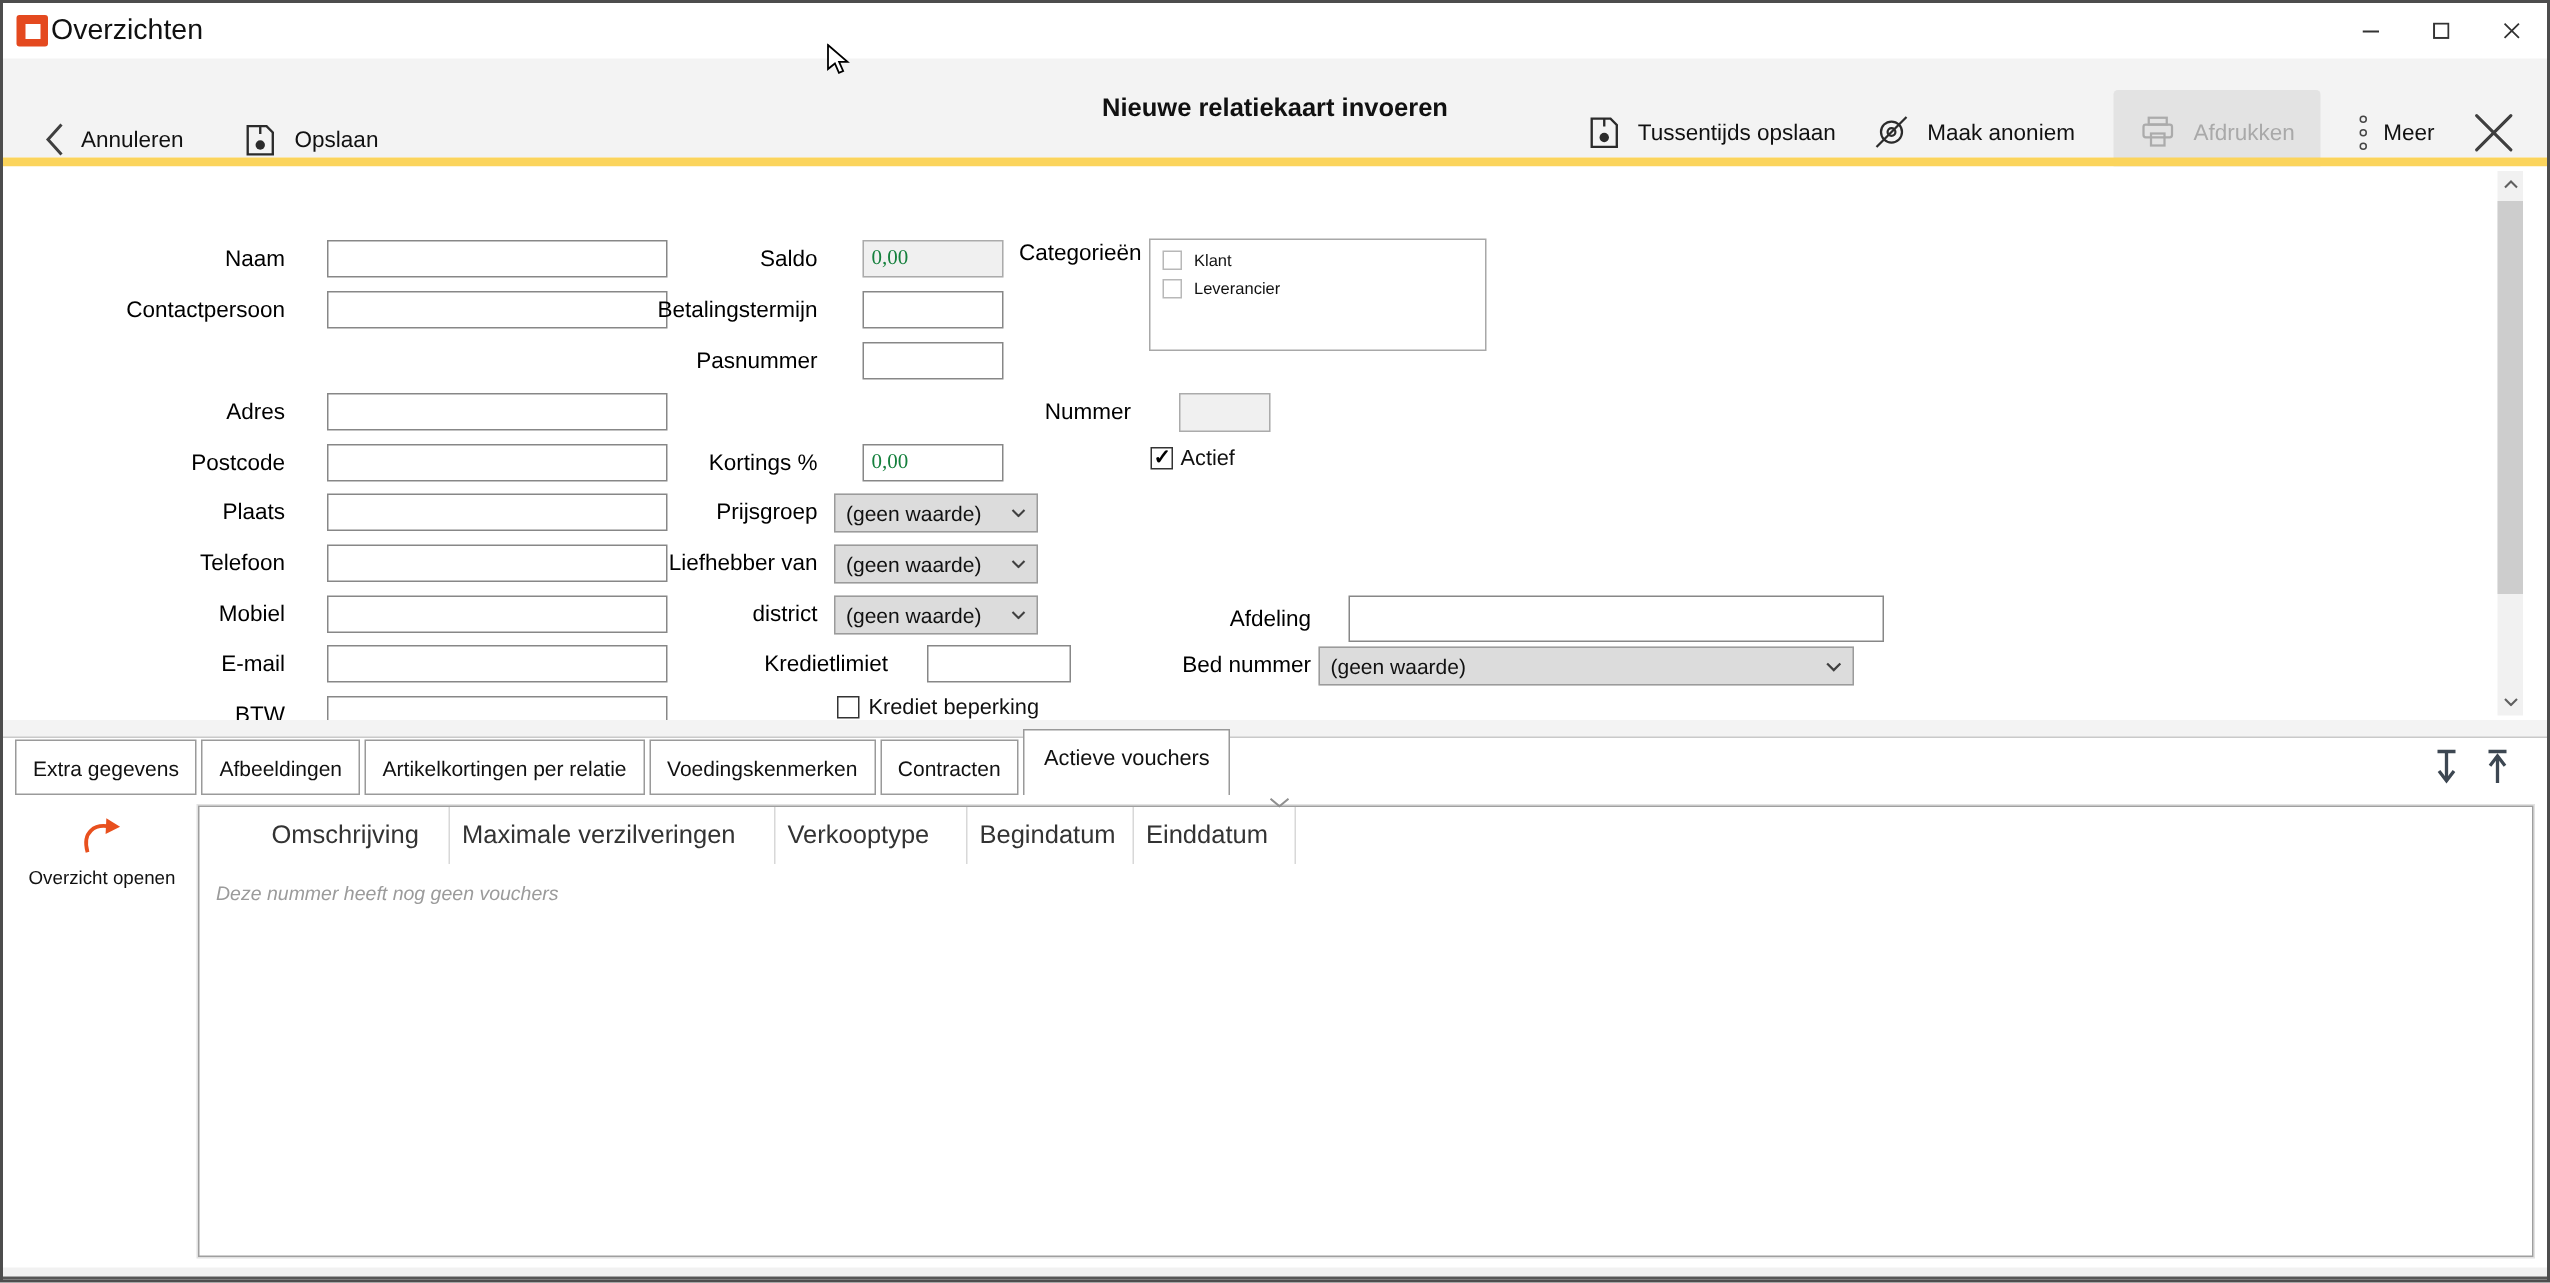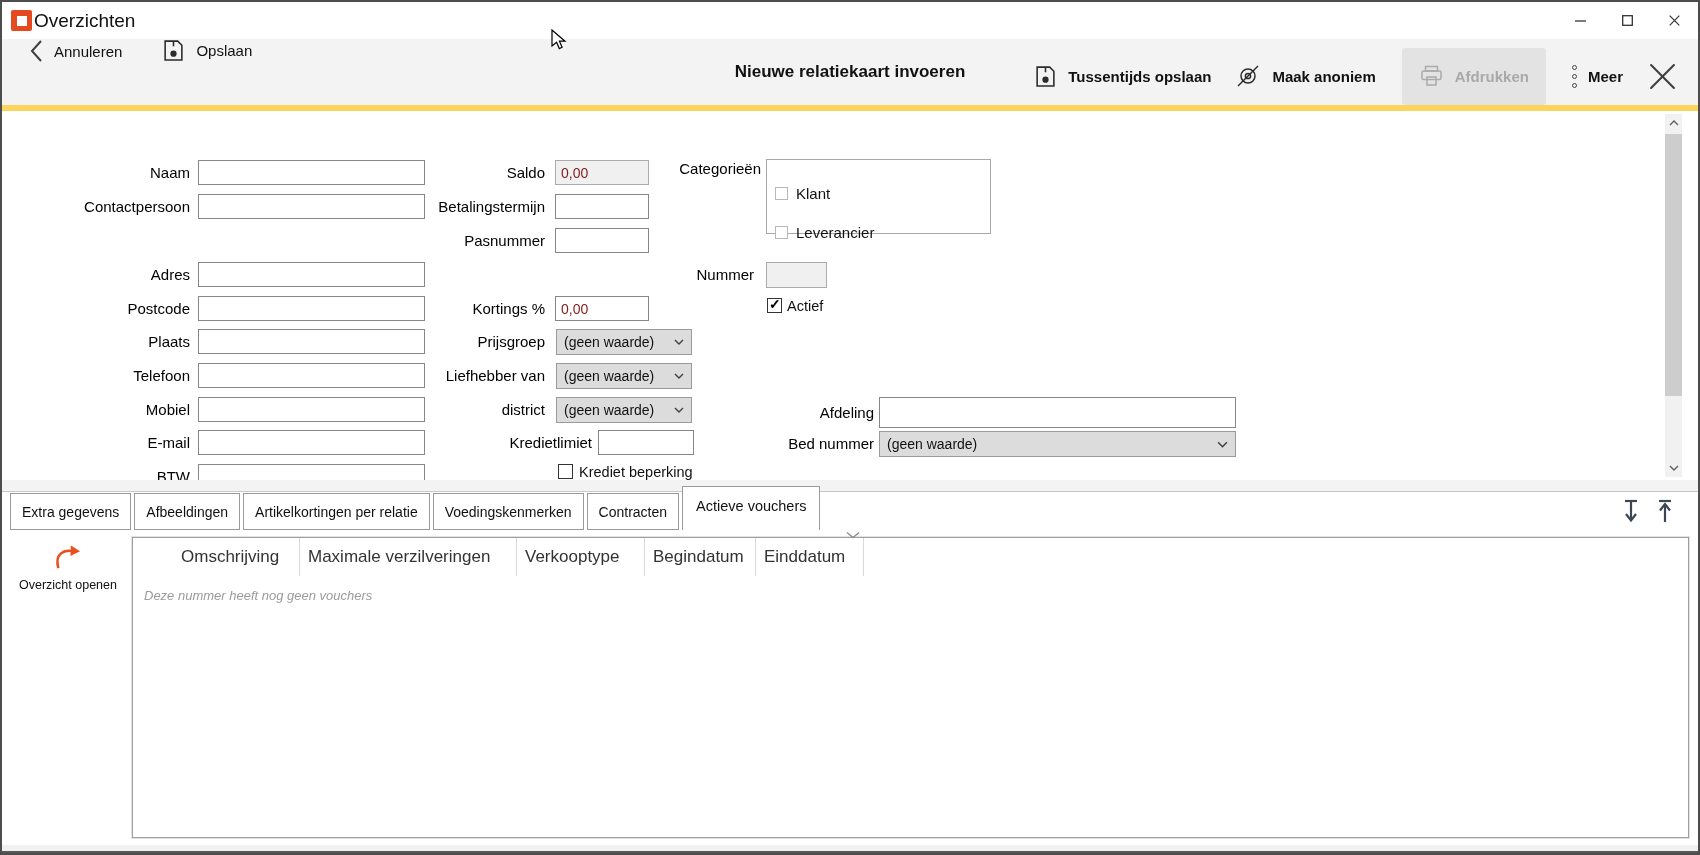--- a/index.html
+++ b/index.html
@@ -11,42 +11,42 @@
   }
   
   .titlebar { position:absolute; top:0; left:0; right:0; height:37px; background:#fff; display:flex; align-items:center; }
   .app-icon { width:21px; height:21px; margin-left:9px; border-radius:2px; position:relative; background:var(--accent,#E4491F); }
   .app-icon::after { content:""; position:absolute; left:6px; top:6px; width:10px; height:10px; background:#fff; }
   .window-title { margin-left:2px; font-size:19px; }
   .win-controls { margin-left:auto; display:flex; height:100%; }
   .win-btn { width:47px; height:100%; display:flex; align-items:center; justify-content:center; }
   
   .toolbar { position:absolute; top:37px; left:0; right:0; height:66px; background:#f3f3f3; }
-  .tb-left { position:absolute; left:28px; top:0; height:100%; display:flex; align-items:flex-start; }
-  .tb-right { position:absolute; right:22px; top:4px; height:100%; display:flex; align-items:center;font-weight:bold; }
+  .tb-left { position:absolute; left:28px; top:0; height:100%; display:flex; align-items:flex-end; }
+  .tb-right { position:absolute; right:22px; top:16px; height:100%; display:flex; align-items:center; }
   .tb-btn { display:flex; align-items:center; gap:11px; font-size:15px; white-space:nowrap; cursor:default; }
   .tb-title { position:absolute; left:0; right:0; top:0; height:100%; display:flex; align-items:center; justify-content:center;
               font-size:17px; font-weight:700; pointer-events:none; }
   .print-btn { background:#e3e3e3; border-radius:3px; height:57px; padding:0 17px; display:flex; align-items:center; gap:11px;
                color:#a9a9a9; font-size:15px; }
   .dots { display:flex; flex-direction:column; gap:4px; }
   .dots i { width:5px; height:5px; border:1.4px solid #454545; border-radius:50%; display:block; }
   .sp24 { width:24px; } .sp26 { width:26px; } .sp40 { width:40px; }
   .yellow-line { position:absolute; top:103px; left:0; right:0; height:6px; }
   
   .form-panel { position:absolute; top:109px; left:0; right:0; height:369px; background:#fff; overflow:hidden; }
   .lbl { position:absolute; font-size:15px; color:#000; text-align:right; line-height:25px; white-space:nowrap; }
   .inp { position:absolute; height:25px; border:1px solid #878787; background:#fff; font-size:14px; padding:0 5px;
-         font-family:Liberation Sans, sans-serif; color:#7f1d1d; outline:none; }
+         font-family:Liberation Serif, serif; color:#15803d; outline:none;margin-left:20px; }
   .inp.ro { background:#f0f0f0; border-color:#ababab; }
   .dd { position:absolute; height:26px; background:#dcdcdc; border:1px solid #9b9b9b; display:flex; align-items:center;
         font-size:14px; padding:0 7px; }
   .dd .chev { margin-left:auto; }
   .listbox { position:absolute; left:764px; top:48px; width:225px; height:75px; border:1px solid #a8a8a8; background:#fff; padding:4px 0 0 8px; }
-  .lb-item { display:flex; align-items:center; gap:8px; height:19px; font-size:15px;margin-top:20px; }
+  .lb-item { display:flex; align-items:center; gap:8px; height:19px; font-size:11px; }
   .cb-sm { width:13px; height:13px; border:1px solid #b8b8b8; background:#fff; flex:0 0 auto; }
   .cb { position:absolute; width:15px; height:15px; border:1px solid #333; background:#fff; }
   .cb.checked::after { content:"✓"; position:absolute; left:1px; top:-3px; font-size:14px; font-weight:700; color:#000; }
   .cb-lbl { position:absolute; font-size:14.5px; line-height:16px; white-space:nowrap; }
   
   .vscroll { position:absolute; right:16px; top:3px; width:17px; height:363px; background:#f1f1f1; }
   .vs-btn { position:absolute; left:0; width:17px; height:18px; display:flex; align-items:center; justify-content:center; }
   .vs-thumb { position:absolute; left:0; top:20px; width:17px; height:262px; background:#cdcdcd; }
   
   .divider { position:absolute; top:478px; left:0; right:0; height:12px; background:#f3f3f3; border-bottom:1px solid #c9c9c9; }

